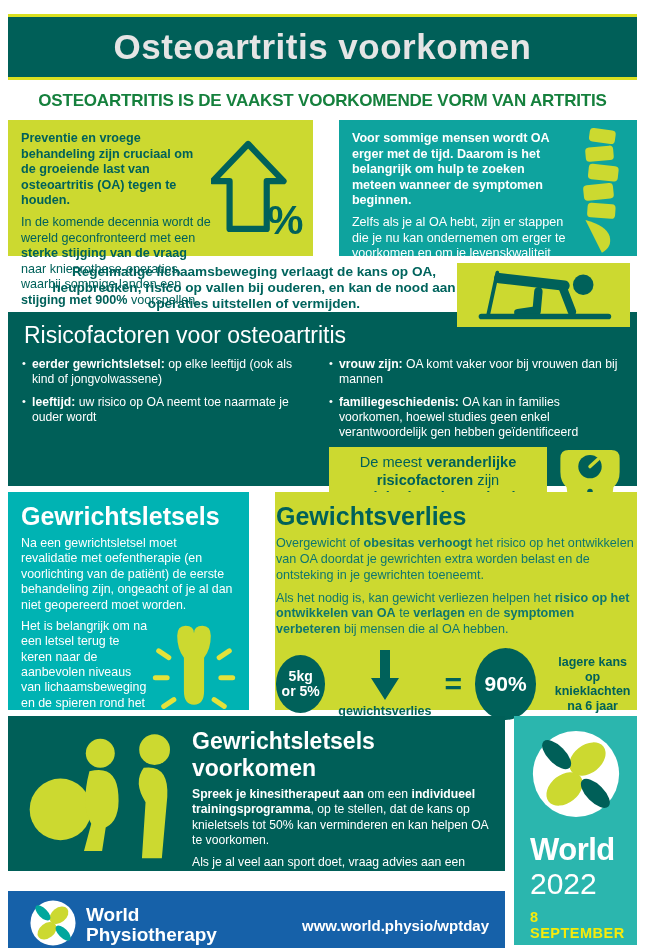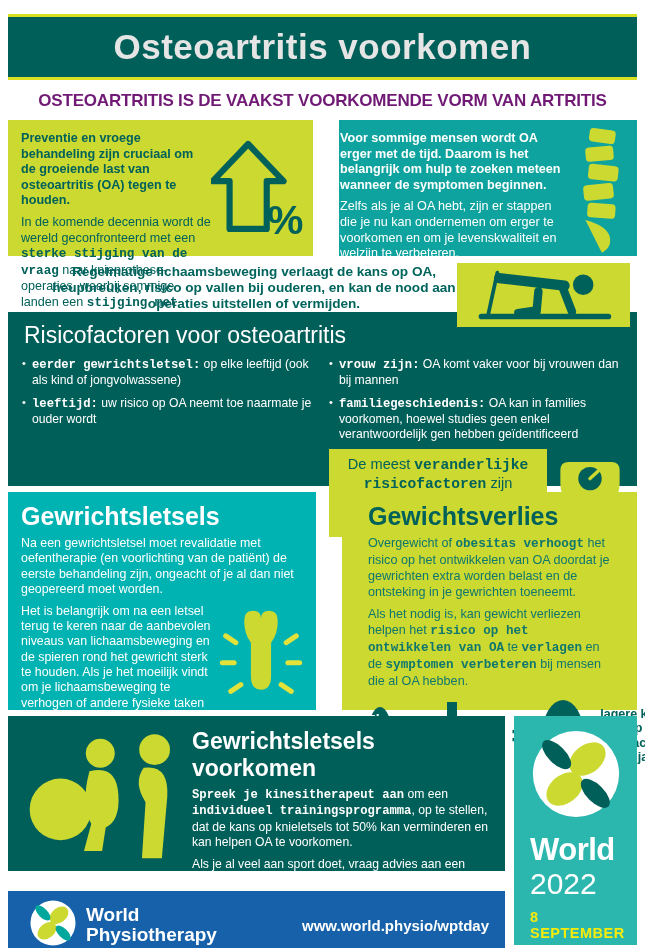--- a/index.html
+++ b/index.html
@@ -4,36 +4,36 @@
 <style>
   * { box-sizing: border-box; margin: 0; padding: 0; }
   html,body { background:#fff; }
   body { font-family: "Liberation Sans", "DejaVu Sans", sans-serif; }
   .page { width:645px; height:948px; background:#fff; padding:14px 8px 8px 8px; overflow:hidden; position:relative; }
 
   
   .header-band { background:#005f58; border-top:3px solid #d9e021; border-bottom:3px solid #d9e021;
                  height:66px; display:flex; align-items:center; justify-content:center; }
   .header-band h1 { color:#e5e5e5; font-size:35px; font-weight:bold; letter-spacing:0.5px; }
-  .subtitle { color:#701a75; font-weight:bold; font-size:17px; text-align:center; margin:11px 0 9px 0; letter-spacing:-0.2px; }
+  .subtitle { color:#15803d; font-weight:bold; font-size:17px; text-align:center; margin:11px 0 9px 0; letter-spacing:-0.2px; }
 
   .row { display:flex; gap:26px; }
   .box { border-radius:0; }
   .lime { background:#ccd930; color:#00615a; }
   .teal-bg { background:#0ea39e; color:#fff; }
   .turquoise { background:#00b3b3; color:#fff; }
   .darkteal { background:#005f58; color:#fff; }
 
   
   .intro-left { width:314px; height:136px; display:flex; padding:11px 10px 8px 13px; }
   .intro-left .txt { flex:1; }
   .intro-left p, .intro-right p { font-size:12.6px; line-height:1.24; margin-bottom:6px; }
   .intro-left .b, .intro-right .b { font-weight:bold; }
   .arrow-wrap { width:92px; display:flex; align-items:center; justify-content:center; }
-  .intro-right { width:307px; height:136px; display:flex; padding:11px 8px 8px 1px; }
+  .intro-right { width:307px; height:136px; display:flex; padding:11px 8px 8px 13px; }
   .intro-right .txt { flex:1; }
   .spine-wrap { width:62px; display:flex; align-items:center; justify-content:center; }
 
   
   .row2 { position:relative; height:50px; margin-top:6px; }
   .exercise-note { width:448px; margin-left:22px; text-align:center; color:#00645d; font-weight:bold;
                    font-size:13.6px; line-height:1.18; padding-top:2px; }
   .exercise-box { position:absolute; top:1px; right:7px; width:173px; height:64px; background:#ccd930;
                   z-index:2; display:flex; align-items:center; justify-content:center; }
   .risk-band { background:#005f58; color:#fff; padding:8px 14px 10px 14px; height:174px; }
@@ -48,21 +48,21 @@
   .callout { background:#ccd930; color:#00615a; width:218px; padding:7px 8px; text-align:center;
              font-size:14.6px; line-height:1.2; }
   .scale-wrap { width:64px; }
 
   
   .row3 { margin-top:6px; }
   .joint-box { width:314px; height:218px; padding:10px 13px; }
   .joint-box h2, .weight-box h2 { font-size:25px; font-weight:bold; margin-bottom:5px; }
   .joint-box p { font-size:12.4px; line-height:1.24; margin-bottom:6px; }
   .knee-float { float:right; width:84px; height:112px; margin:2px 0 2px 4px; }
-  .weight-box { width:295px; height:218px; padding:10px 26px; }
+  .weight-box { width:362px; height:218px; padding:10px 1px; }
   .weight-box h2 { color:#00615a; }
   .weight-box p { font-size:12.6px; line-height:1.26; margin-bottom:7px; color:#0f766e; }
   .stats-row { display:flex; align-items:center; gap:13px; margin-top:10px; }
   .stat-circle { background:#00615a; color:#fff; border-radius:50%; display:flex; flex-direction:column;
                  align-items:center; justify-content:center; font-weight:bold; }
   .c1 { width:58px; height:58px; font-size:14px; line-height:1.1; }
   .c2 { width:72px; height:72px; font-size:21px; }
   .arrow-col { display:flex; flex-direction:column; align-items:center; }
   .arrow-label { color:#00615a; font-weight:bold; font-size:12.5px; margin-top:4px; }
   .equals { color:#00615a; font-weight:bold; font-size:30px; }
@@ -80,21 +80,21 @@
   .footer-logo { margin:0 10px 0 22px; }
   .org-name { color:#fff; font-weight:bold; font-size:19px; line-height:1.05; }
   .footer-url { margin-left:auto; margin-right:16px; color:#fff; font-weight:bold; font-size:15px; }
   .ptday-panel { width:140px; height:229px; background:#2bb6ae; display:flex; flex-direction:column;
                  align-items:flex-start; padding:14px 0 0 16px; }
   .ptday-logo { margin-bottom:12px; margin-left:2px; }
   .ptday-line { color:#fff; font-weight:bold; font-size:31px; line-height:1.06; letter-spacing:-0.5px; }
   .ptday-year { color:#fff; font-weight:normal; font-size:30px; line-height:1.15; }
   .ptday-date { color:#f7eb0a; font-weight:bold; font-size:14.5px; margin-top:8px; letter-spacing:0.5px; }
 
-  b { font-weight:bold;font-family:Liberation Mono, monospace; }
+  b { font-weight:bold; }
 </style>
 </head>
 <body>
 
 <div class="page">
 
   <div class="header-band">
     <h1>Osteoartritis voorkomen</h1>
   </div>
   <div class="subtitle">OSTEOARTRITIS IS DE VAAKST VOORKOMENDE VORM VAN ARTRITIS</div>

